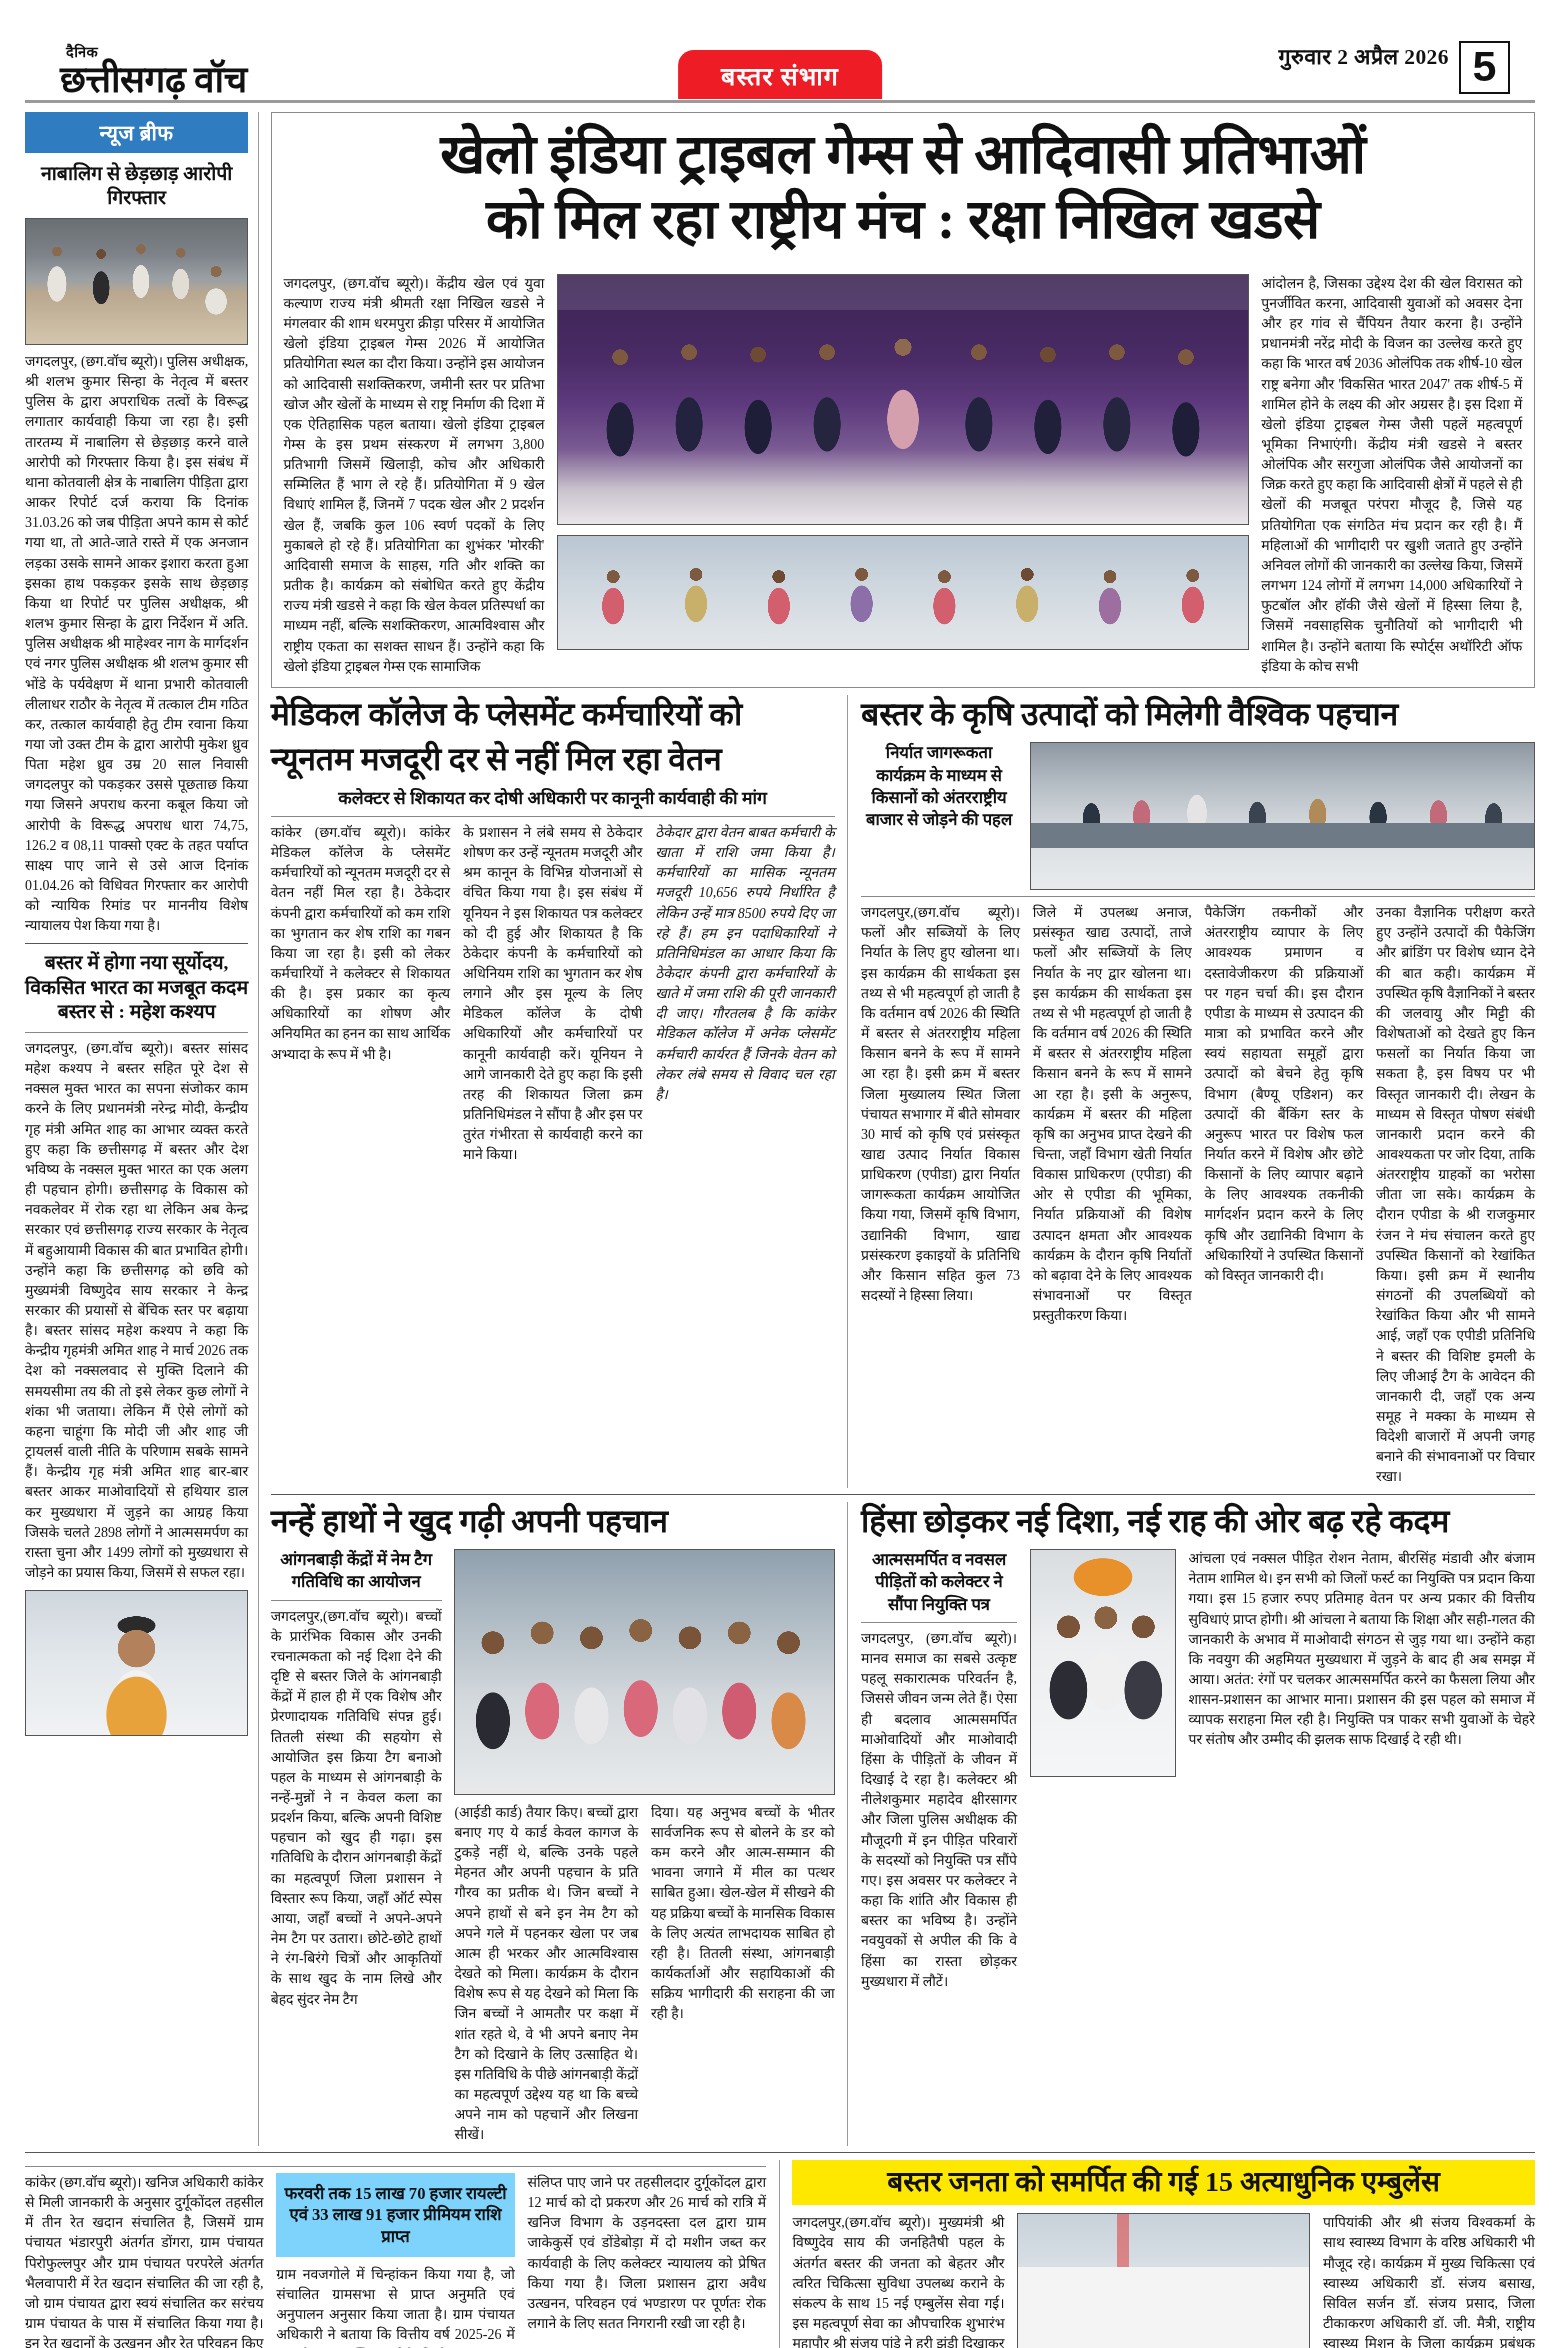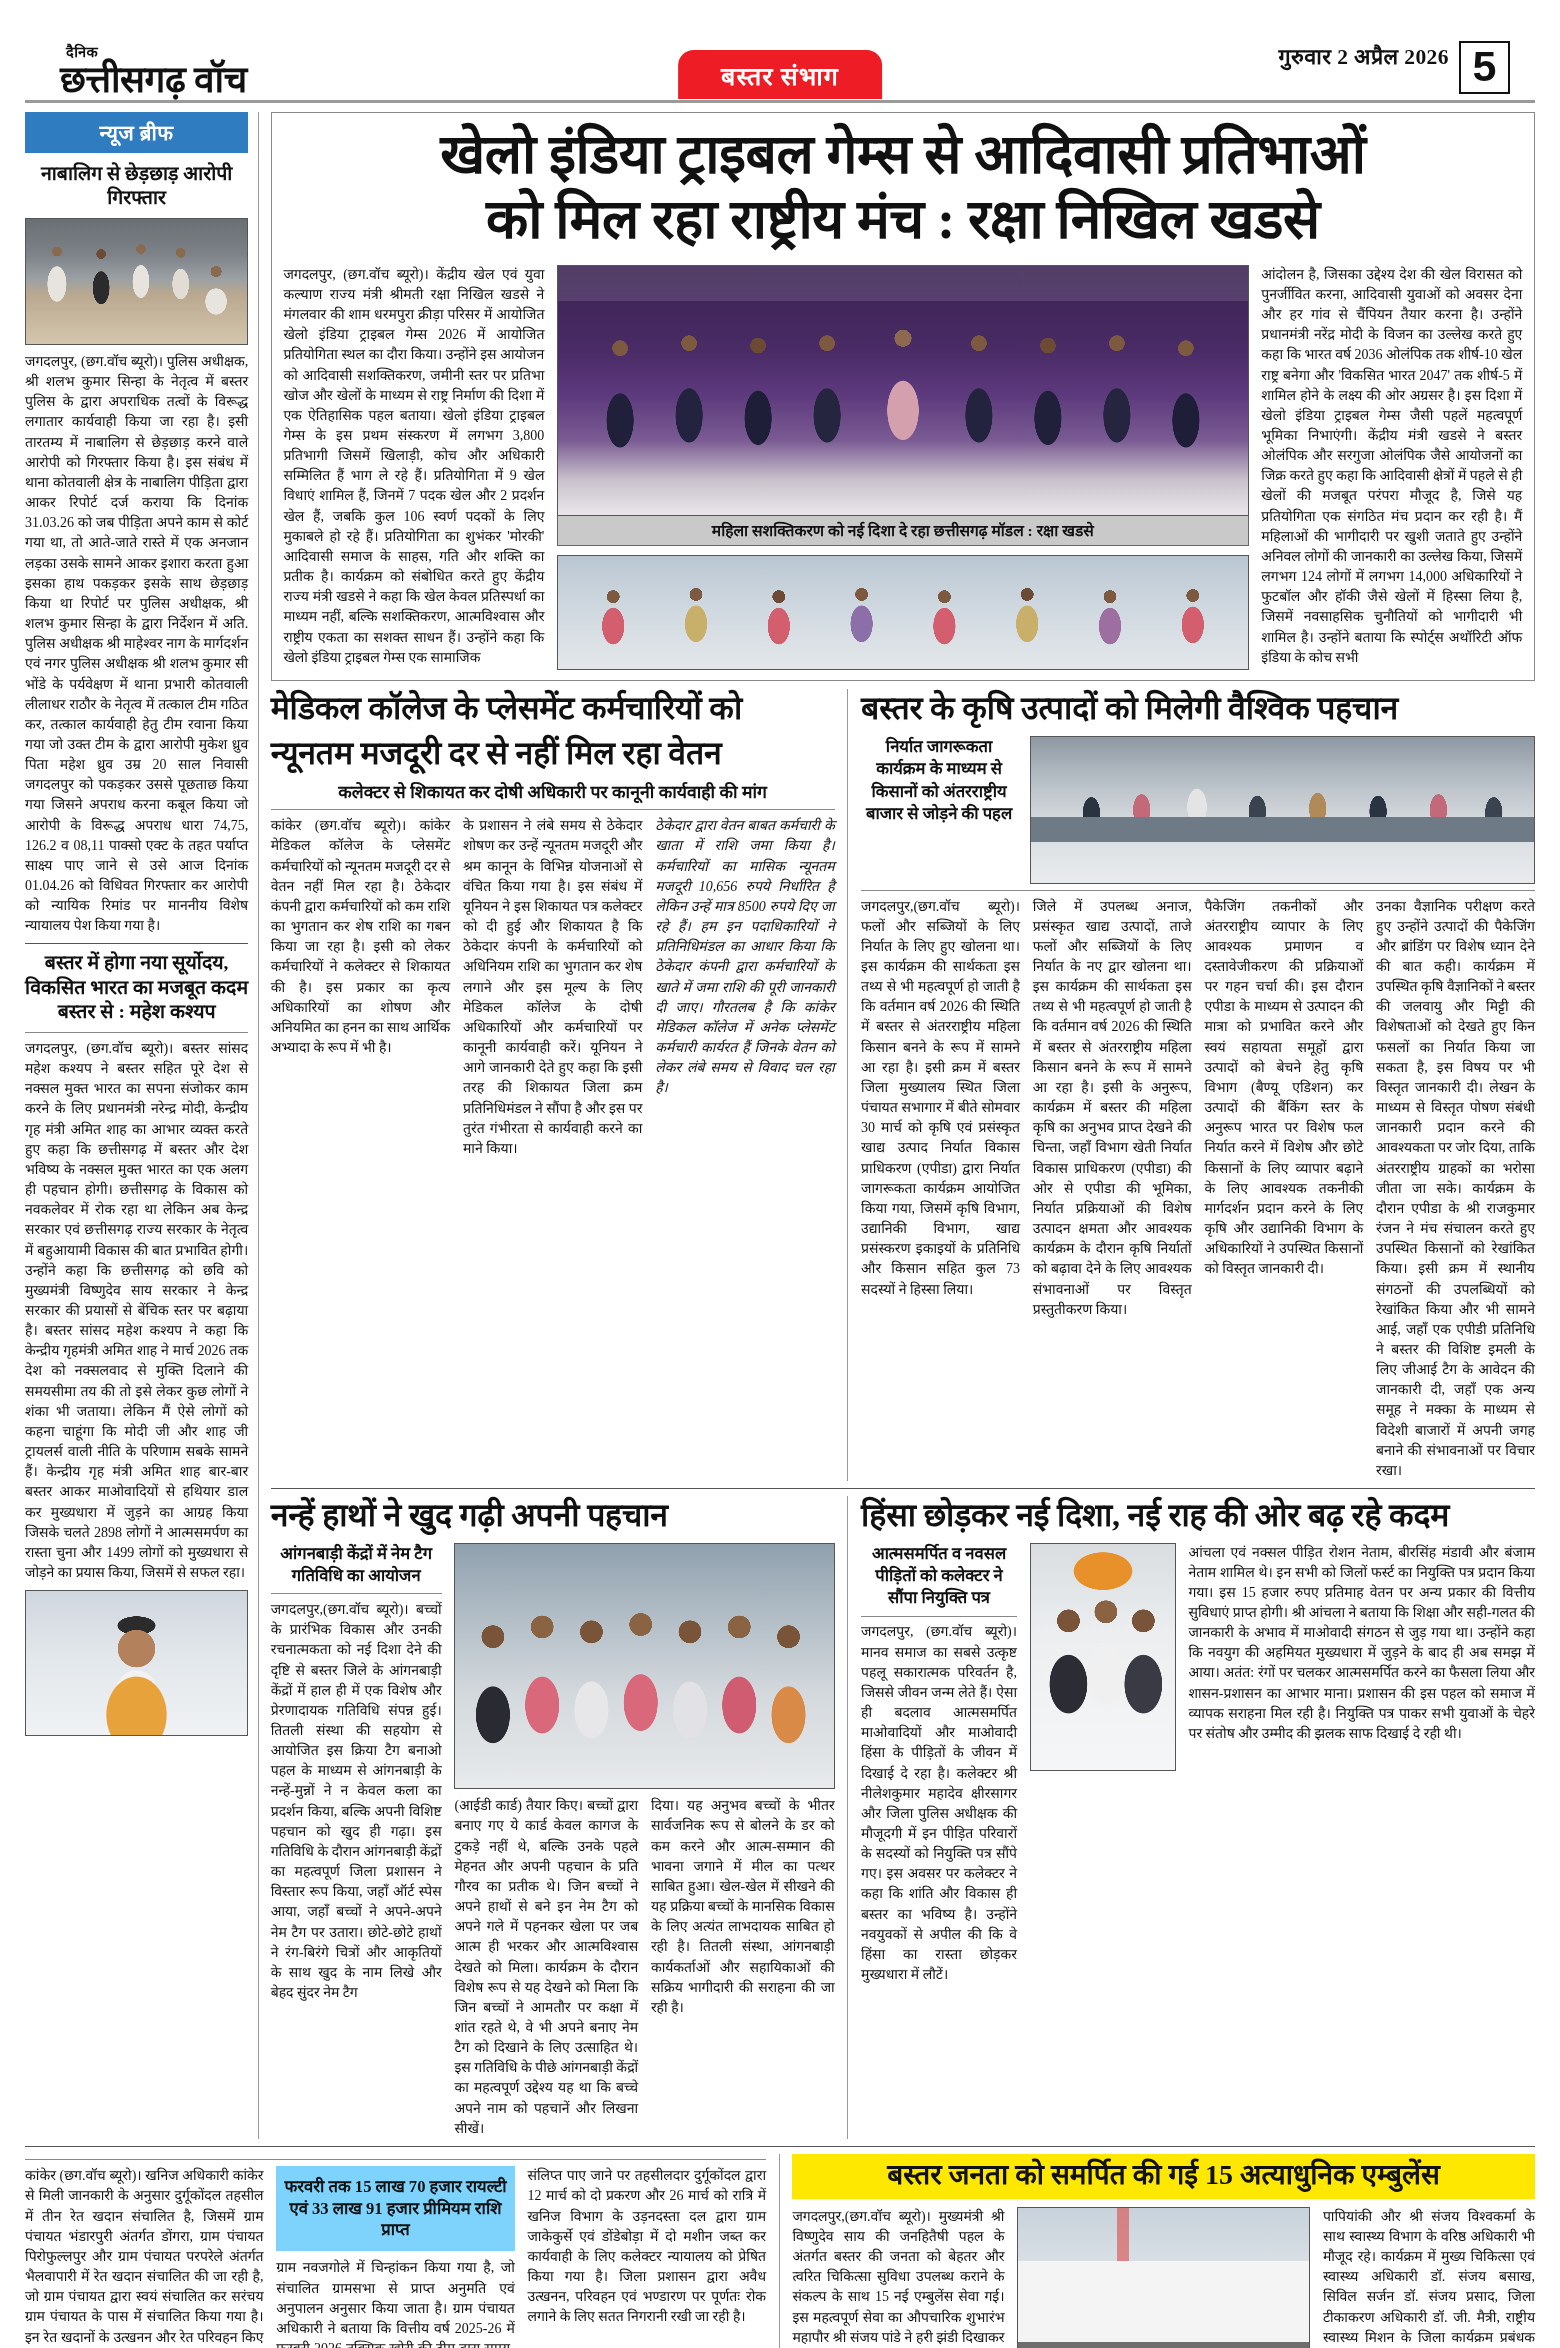--- a/index.html
+++ b/index.html
@@ -412,30 +412,29 @@
         <div class="ph-leader"></div>
       </div>
     </div>
 
     <div class="col-main">
 
       <div class="box">
         <div class="hl-mega">खेलो इंडिया ट्राइबल गेम्स से आदिवासी प्रतिभाओं</div>
         <div class="hl-mega">को मिल रहा राष्ट्रीय मंच : रक्षा निखिल खडसे</div>
 
-        <div class="flow-row" style="margin-top:12px;">
+        <div class="flow-row" style="margin-top:21px;">
           <div style="flex:0 0 261px;" class="bodytext">जगदलपुर, (छग.वॉच ब्यूरो)। केंद्रीय खेल एवं युवा कल्याण राज्य मंत्री श्रीमती रक्षा निखिल खडसे ने मंगलवार की शाम धरमपुरा क्रीड़ा परिसर में आयोजित खेलो इंडिया ट्राइबल गेम्स 2026 में आयोजित प्रतियोगिता स्थल का दौरा किया। उन्होंने इस आयोजन को आदिवासी सशक्तिकरण, जमीनी स्तर पर प्रतिभा खोज और खेलों के माध्यम से राष्ट्र निर्माण की दिशा में एक ऐतिहासिक पहल बताया।
 
 खेलो इंडिया ट्राइबल गेम्स के इस प्रथम संस्करण में लगभग 3,800 प्रतिभागी जिसमें खिलाड़ी, कोच और अधिकारी सम्मिलित हैं भाग ले रहे हैं। प्रतियोगिता में 9 खेल विधाएं शामिल हैं, जिनमें 7 पदक खेल और 2 प्रदर्शन खेल हैं, जबकि कुल 106 स्वर्ण पदकों के लिए मुकाबले हो रहे हैं। प्रतियोगिता का शुभंकर 'मोरकी' आदिवासी समाज के साहस, गति और शक्ति का प्रतीक है। कार्यक्रम को संबोधित करते हुए केंद्रीय राज्य मंत्री खडसे ने कहा कि खेल केवल प्रतिस्पर्धा का माध्यम नहीं, बल्कि सशक्तिकरण, आत्मविश्वास और राष्ट्रीय एकता का सशक्त साधन हैं। उन्होंने कहा कि खेलो इंडिया ट्राइबल गेम्स एक सामाजिक</div>
 
           <div style="flex:1 1 auto;">
             <div class="photo">
               <div class="ph-group-stage"></div>
             </div>
-            <div class="cap-bar">महिला सशक्तिकरण को नई दिशा दे रहा छत्तीसगढ़ मॉडल : रक्षा खडसे</div>
             <div class="photo" style="margin-top:9.8px;">
               <div class="ph-women"></div>
             </div>
           </div>
 
           <div style="flex:0 0 261px;" class="bodytext">आंदोलन है, जिसका उद्देश्य देश की खेल विरासत को पुनर्जीवित करना, आदिवासी युवाओं को अवसर देना और हर गांव से चैंपियन तैयार करना है। उन्होंने प्रधानमंत्री नरेंद्र मोदी के विजन का उल्लेख करते हुए कहा कि भारत वर्ष 2036 ओलंपिक तक शीर्ष-10 खेल राष्ट्र बनेगा और 'विकसित भारत 2047' तक शीर्ष-5 में शामिल होने के लक्ष्य की ओर अग्रसर है। इस दिशा में खेलो इंडिया ट्राइबल गेम्स जैसी पहलें महत्वपूर्ण भूमिका निभाएंगी।
 
 केंद्रीय मंत्री खडसे ने बस्तर ओलंपिक और सरगुजा ओलंपिक जैसे आयोजनों का जिक्र करते हुए कहा कि आदिवासी क्षेत्रों में पहले से ही खेलों की मजबूत परंपरा मौजूद है, जिसे यह प्रतियोगिता एक संगठित मंच प्रदान कर रही है। मैं महिलाओं की भागीदारी पर खुशी जताते हुए उन्होंने अनिवल लोगों की जानकारी का उल्लेख किया, जिसमें लगभग 124 लोगों में लगभग 14,000 अधिकारियों ने फुटबॉल और हॉकी जैसे खेलों में हिस्सा लिया है, जिसमें नवसाहसिक चुनौतियों को भागीदारी भी शामिल है। उन्होंने बताया कि स्पोर्ट्स अथॉरिटी ऑफ इंडिया के कोच सभी</div>
         </div>
       </div>

